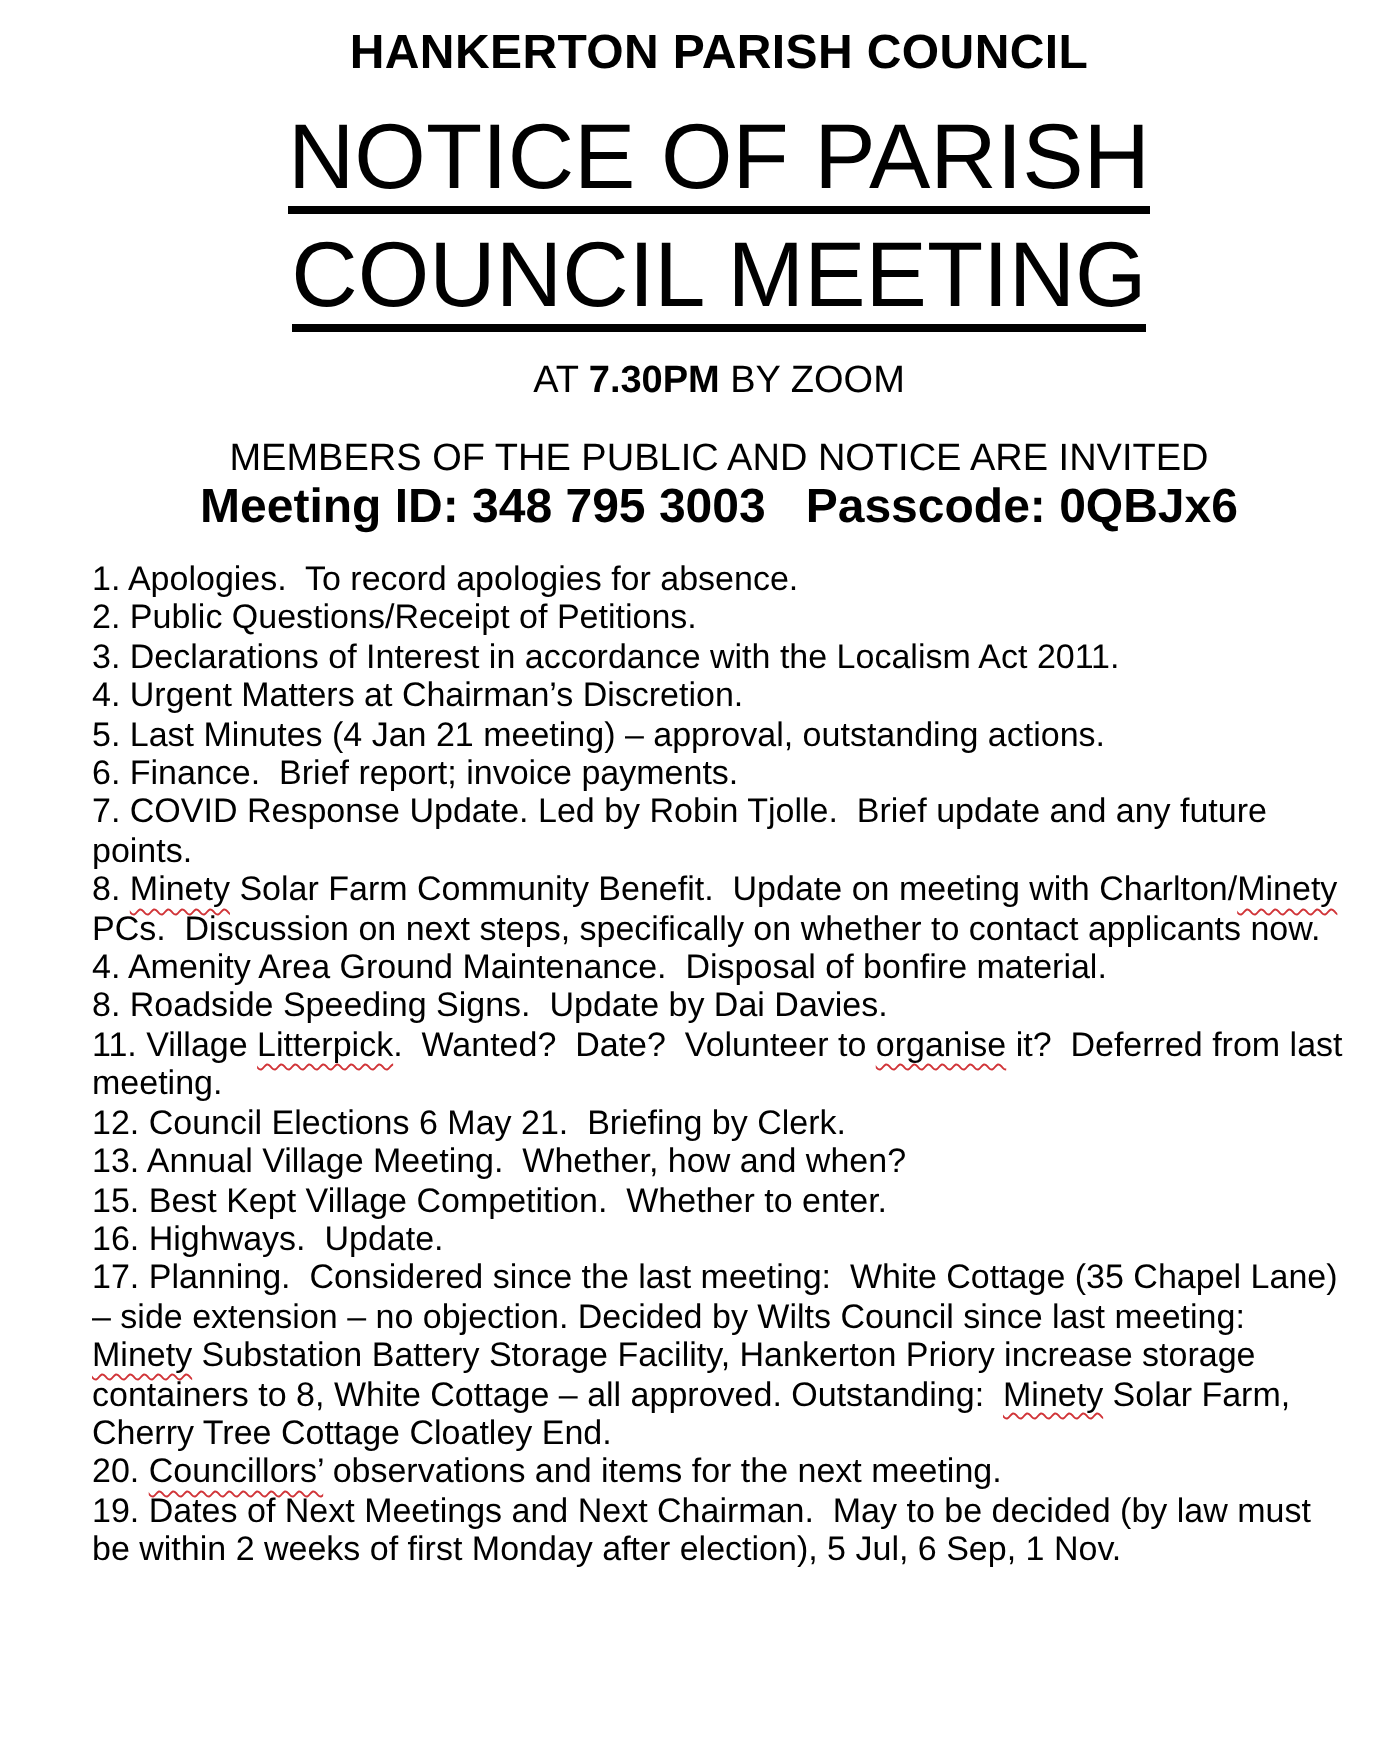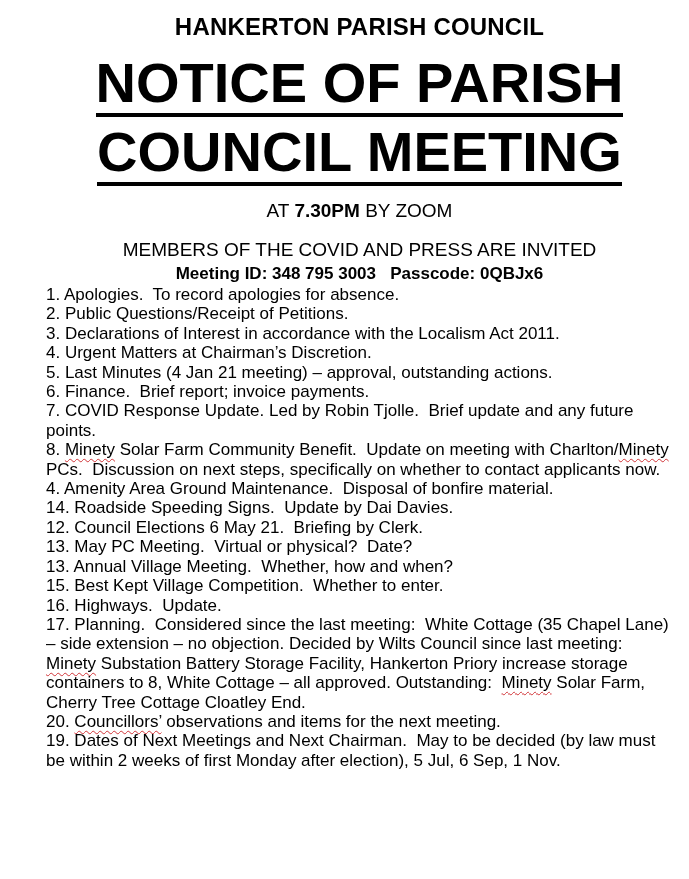--- a/index.html
+++ b/index.html
@@ -26,22 +26,22 @@
   }
   .council {
     padding-top: 13px;
     font-size: 24px;
     font-weight: bold;
     line-height: 28px;
     letter-spacing: 0.2px;
   }
   .main-title {
     margin: 14px 0 0 0;
-    font-size: 56px;
-    font-weight: bold;
+    font-size: 46px;
+    font-weight: normal;
     line-height: 1.0;
   }
   .title-line { display: block; }
   .title-line + .title-line { margin-top: 7px; }
   .title-line > span {
     display: inline-block;
     border-bottom: 4px solid var(--ink);
     padding-bottom: 2px;
   }
   .date-line {
@@ -56,26 +56,27 @@
     line-height: 22px;
     white-space: pre-wrap;
   }
   .invite-line {
     margin-top: 17px;
     font-size: 19px;
     line-height: 22px;
   }
   .meeting-line {
     margin-top: 2px;
-    font-size: 17px;
+    font-size: 24px;
     font-weight: bold;
     line-height: 22px;
     white-space: pre-wrap;
   }
   .agenda {
+    margin-top: 15px;
     text-align: left;
     font-size: 17px;
     line-height: 19.4px;
   }
   .agenda p {
     margin: 0;
     white-space: pre-wrap;
   }
   .bold { font-weight: bold; text-align: right; }
   .misspell {
@@ -96,37 +97,37 @@
     <div class="council">HANKERTON PARISH COUNCIL</div>
 
     <h1 class="main-title">
       <span class="title-line"><span>NOTICE OF PARISH</span></span>
       <span class="title-line"><span>COUNCIL MEETING</span></span>
     </h1>
 
 
     <div class="time-line"><span>AT </span><span class="bold">7.30PM</span><span> BY ZOOM</span></div>
 
-    <div class="invite-line">MEMBERS OF THE COVID AND PRESS ARE INVITED</div>
+    <div class="invite-line">MEMBERS OF THE PUBLIC AND NOTICE ARE INVITED</div>
 
     <div class="meeting-line">Meeting ID: 348 795 3003   Passcode: 0QBJx6</div>
 
     <div class="agenda">
         <p><span>1. Apologies.  To record apologies for absence.</span></p>
         <p><span>2. Public Questions/Receipt of Petitions.</span></p>
         <p><span>3. Declarations of Interest in accordance with the Localism Act 2011.</span></p>
         <p><span>4. Urgent Matters at Chairman’s Discretion.</span></p>
         <p><span>5. Last Minutes (4 Jan 21 meeting) – approval, outstanding actions.</span></p>
         <p><span>6. Finance.  Brief report; invoice payments.</span></p>
         <p><span>7. COVID Response Update. Led by Robin Tjolle.  Brief update and any future points.</span></p>
         <p><span>8. </span><span class="misspell">Minety</span><span> Solar Farm Community Benefit.  Update on meeting with Charlton/</span><span class="misspell">Minety</span><span> PCs.  Discussion on next steps, specifically on whether to contact applicants now.</span></p>
         <p><span>4. Amenity Area Ground Maintenance.  Disposal of bonfire material.</span></p>
-        <p><span>14. Roadside Speeding Signs.  Update by Dai Davies.</span></p>
+        <p><span>8. Roadside Speeding Signs.  Update by Dai Davies.</span></p>
+        <p><span>11. Village </span><span class="misspell">Litterpick</span><span>.  Wanted?  Date?  Volunteer to </span><span class="misspell">organise</span><span> it?  Deferred from last meeting.</span></p>
         <p><span>12. Council Elections 6 May 21.  Briefing by Clerk.</span></p>
-        <p><span>13. May PC Meeting.  Virtual or physical?  Date?</span></p>
         <p><span>13. Annual Village Meeting.  Whether, how and when?</span></p>
         <p><span>15. Best Kept Village Competition.  Whether to enter.</span></p>
         <p><span>16. Highways.  Update.</span></p>
         <p><span>17. Planning.  Considered since the last meeting:  White Cottage (35 Chapel Lane) – side extension – no objection. Decided by Wilts Council since last meeting: </span><span class="misspell">Minety</span><span> Substation Battery Storage Facility, Hankerton Priory increase storage containers to 8, White Cottage – all approved. Outstanding:  </span><span class="misspell">Minety</span><span> Solar Farm, Cherry Tree Cottage Cloatley End.</span></p>
         <p><span>20. </span><span class="misspell">Councillors’</span><span> observations and items for the next meeting.</span></p>
         <p><span>19. Dates of Next Meetings and Next Chairman.  May to be decided (by law must be within 2 weeks of first Monday after election), 5 Jul, 6 Sep, 1 Nov.</span></p>
       </div>
 
   </div>
 </div>

